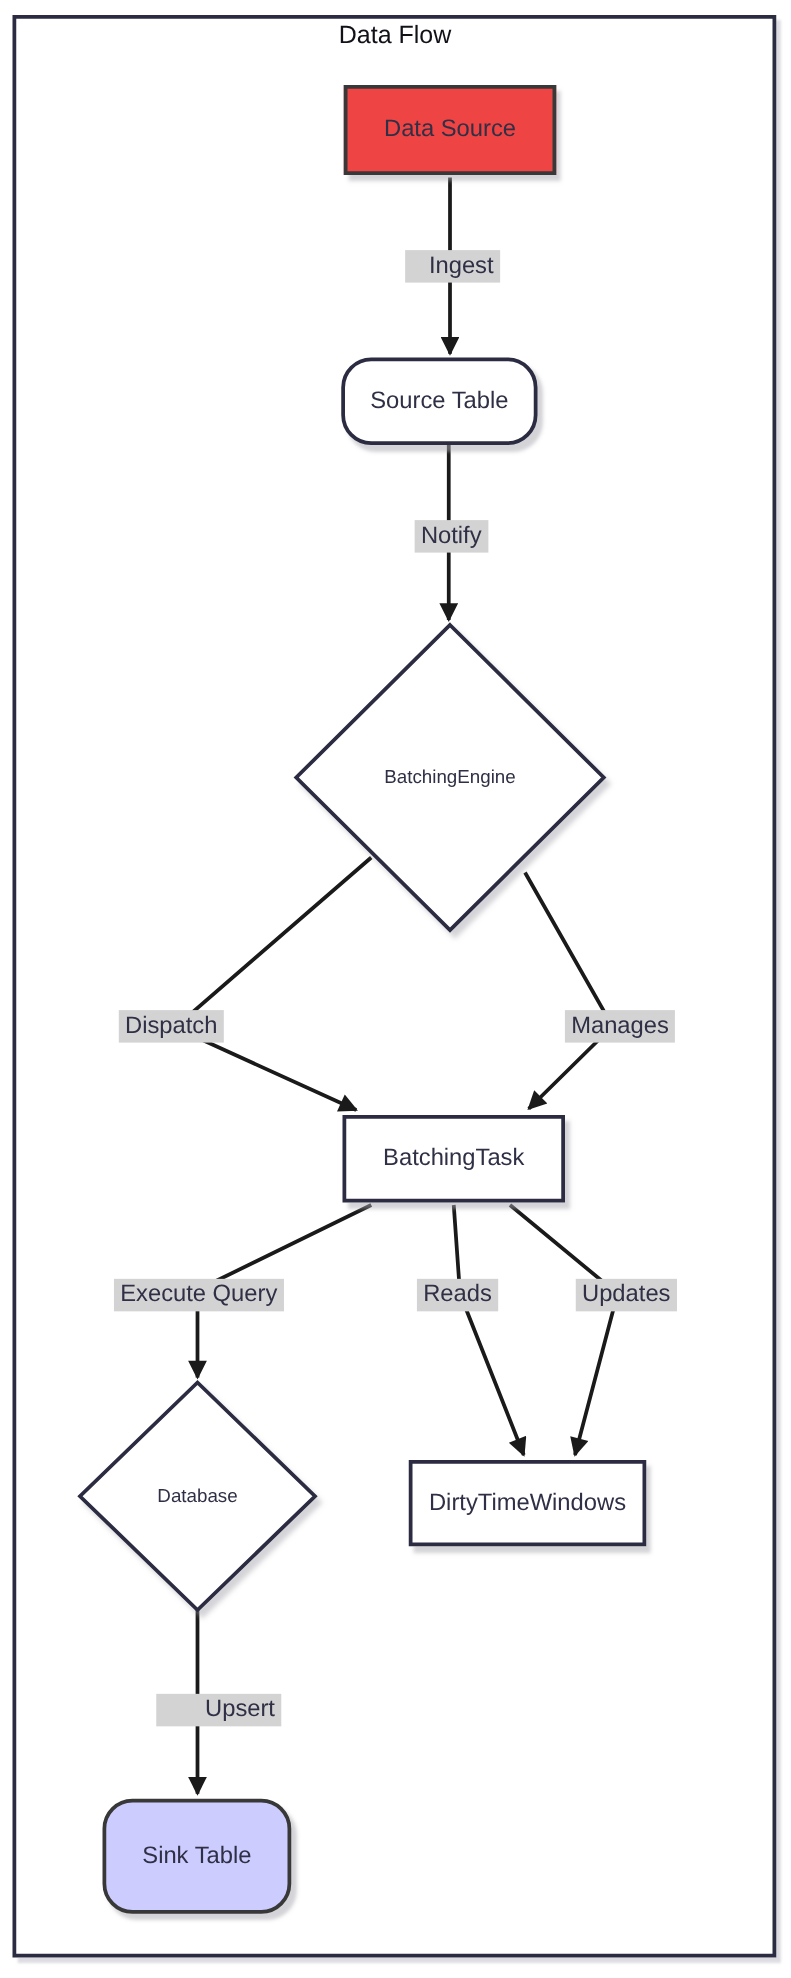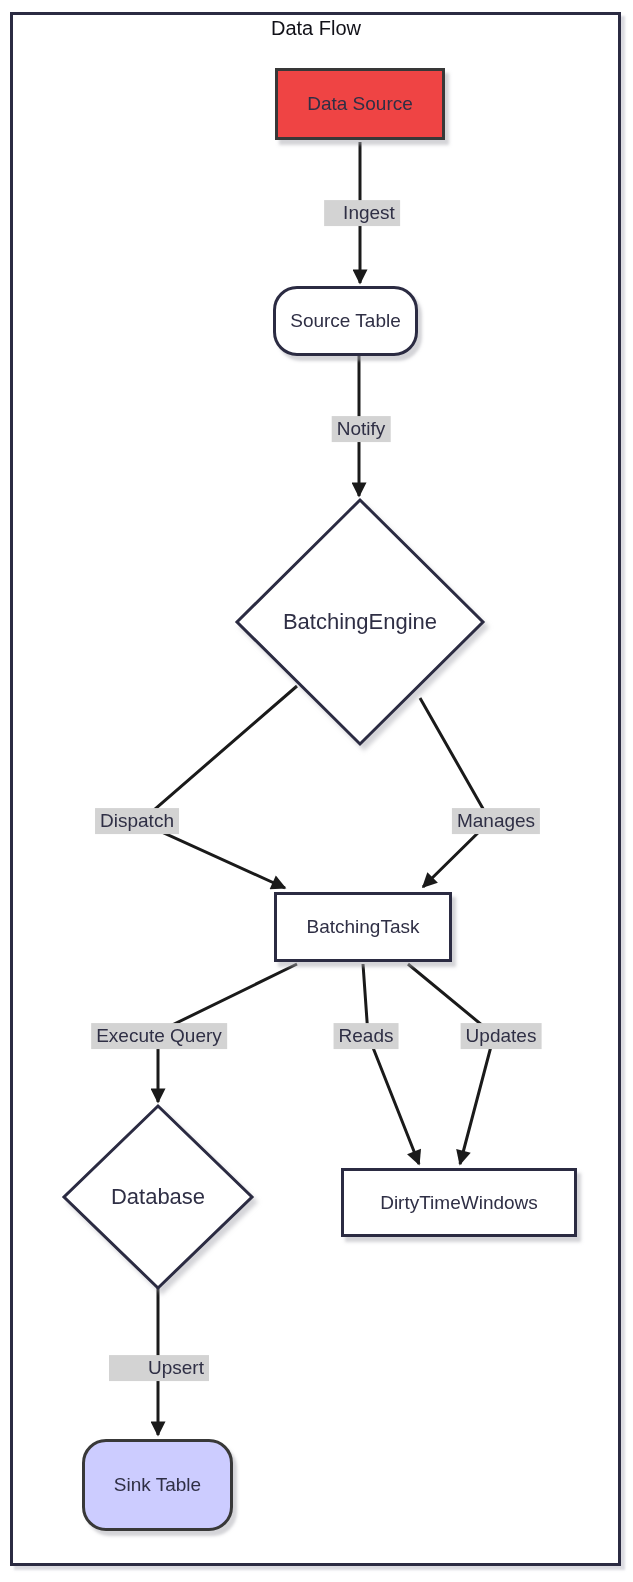--- a/index.html
+++ b/index.html
@@ -65,21 +65,21 @@
     border: 3px solid #2b2b42;
     box-shadow: 4px 5px 3px rgba(170,170,178,0.5);
     white-space: nowrap;
   }
   .node.rounded { border-radius: 24px; }
   .node.pink    { background: #ef4444; border-color: #383838; }
   .node.lavender{ background: #ccccff; border-color: #383838; }
   .diamond-label {
     position: absolute;
     transform: translate(-50%, -50%);
-    font-size: 22px;
+    font-size: 15px;
     color: #2f2f45;
     white-space: nowrap;
   }
   .edge-label {
     position: absolute;
     transform: translate(-50%, -50%);
     font-size: 19px;
     color: #2f2f45;
     background: #d3d3d3;
     padding: 2px 5px;
@@ -113,41 +113,41 @@
     <path class="edge" d="M158 1288 L158 1435" marker-end="url(#arrow)"></path>
 
     <polygon class="diamond" points="360,500 483,622 360,744 237,622"></polygon>
     <polygon class="diamond" points="158,1106 252,1197 158,1288 64,1197"></polygon>
   </svg>
 
   <div class="node pink" style="left:275px; top:68px; width:170px; height:72px;">
     <span>Data Source</span>
   </div>
 
-  <div class="node rounded" style="left:273px; top:286px; width:145px; height:70px;justify-content:center;">
+  <div class="node rounded" style="left:273px; top:286px; width:157px; height:70px;justify-content:center;">
     <span>Source Table</span>
   </div>
 
   <div class="node" style="left:274px; top:892px; width:178px; height:70px;">
     <span>BatchingTask</span>
   </div>
 
-  <div class="node" style="left:327px; top:1168px; width:236px; height:69px;margin-left:14px;">
+  <div class="node" style="left:327px; top:1168px; width:190px; height:69px;">
     <span>DirtyTimeWindows</span>
   </div>
 
   <div class="node lavender rounded" style="left:82px; top:1439px; width:151px; height:92px;">
     <span>Sink Table</span>
   </div>
 
   <div class="diamond-label" style="left:360px; top:622px;">BatchingEngine</div>
   <div class="diamond-label" style="left:158px; top:1197px;">Database</div>
 
   <div class="edge-label" style="left:362px; top:213px;padding-left:19px;">Ingest</div>
   <div class="edge-label" style="left:361px; top:429px;">Notify</div>
   <div class="edge-label" style="left:137px; top:821px;text-align:center;">Dispatch</div>
   <div class="edge-label" style="left:496px; top:821px;">Manages</div>
   <div class="edge-label" style="left:159px; top:1036px;">Execute Query</div>
   <div class="edge-label" style="left:366px; top:1036px;">Reads</div>
   <div class="edge-label" style="left:501px; top:1036px;">Updates</div>
-  <div class="edge-label" style="left:159px; top:1368px;padding-left:39px;">Upsert</div>
+  <div class="edge-label" style="left:175px; top:1368px;padding-left:39px;">Upsert</div>
 
 </div>
 
 </body></html>

